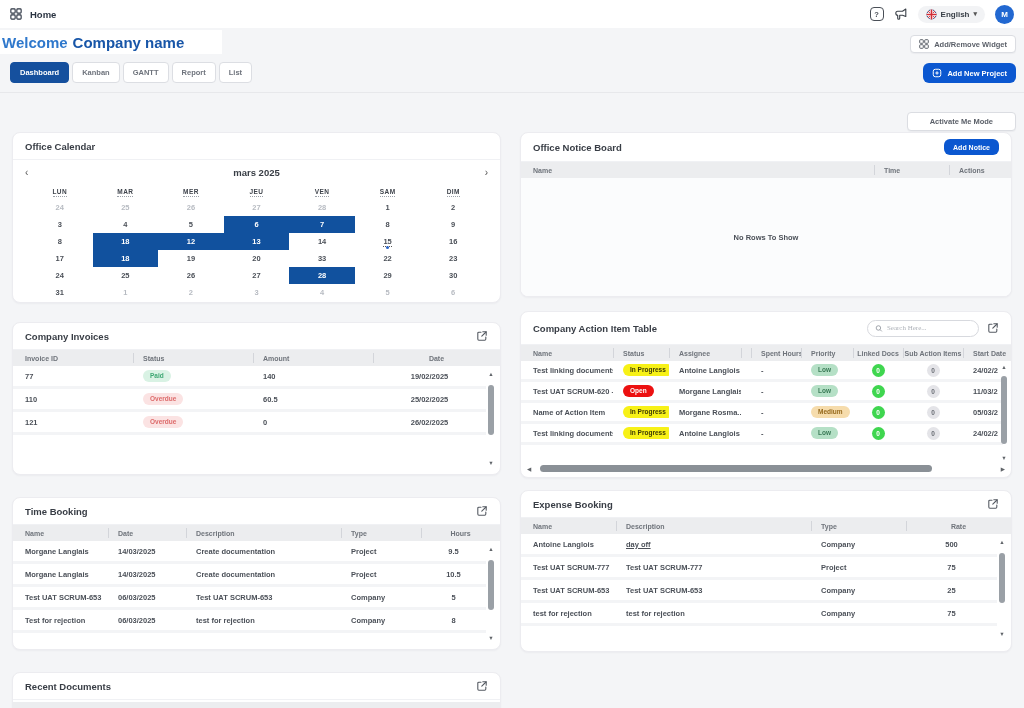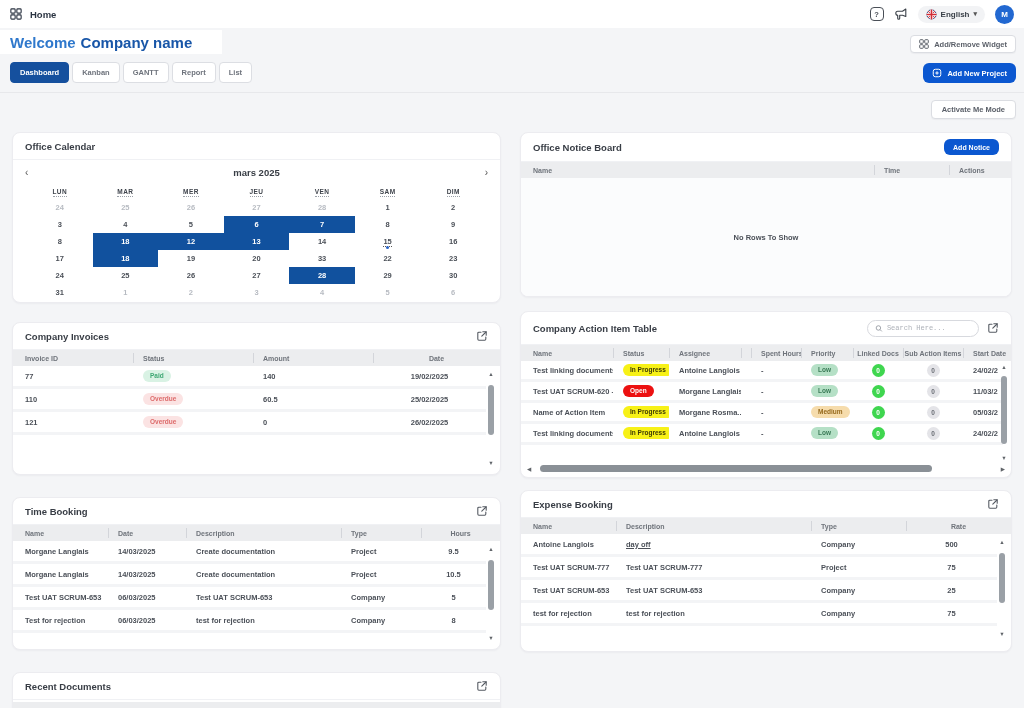--- a/index.html
+++ b/index.html
@@ -11,27 +11,27 @@
   .topbar{position:absolute;left:0;top:0;width:1024px;height:28px;background:#fff;display:flex;align-items:center;justify-content:space-between;padding:0 10px}
   .topbar-left{display:flex;align-items:center;gap:8px}
   .home-label{font-size:9.5px;font-weight:700;color:#2B3442}
   .topbar-right{display:flex;align-items:center;gap:10px}
   .help-box{width:14px;height:14px;border:1.2px solid #4A4F57;border-radius:4px;display:flex;align-items:center;justify-content:center;font-size:7.5px;font-weight:700;color:#4A4F57;cursor:pointer}
   .lang-pill{display:flex;align-items:center;gap:4px;background:#F2F3F5;border-radius:12px;padding:3px 8px;font-size:8px;font-weight:700;color:#3A4048;cursor:pointer}
   .chev{font-size:7px;color:#555}
   .avatar{width:19px;height:19px;border-radius:50%;background:#2268D1;color:#fff;font-size:8px;font-weight:700;display:flex;align-items:center;justify-content:center;cursor:pointer}
 
   
-  .welcome-wrap{position:absolute;left:0;top:30px;width:222px;height:24px;background:#fff;display:flex;align-items:center;padding-left:10px}
+  .welcome-wrap{position:absolute;left:0;top:30px;width:222px;height:24px;background:#fff;display:flex;align-items:center;padding-left:2px}
   .welcome-wrap h1{font-size:15px;font-weight:700;white-space:nowrap}
   .w1{color:#2F78CC}.w2{color:#1856A8;margin-left:5px}
   .btn{display:inline-flex;align-items:center;gap:5px;cursor:pointer;white-space:nowrap;border:none;background:#fff;font-family:inherit}
   .btn-outline{border:1px solid #DBDDE2;border-radius:4px;color:#5A5F68;font-size:7.5px;font-weight:700;background:#fff;box-shadow:0 1px 1px rgba(20,20,40,.04)}
   #btn-add-widget{position:absolute;right:8px;top:35px;height:18px;padding:0 8px}
-  #btn-me-mode{position:absolute;right:8px;top:100px;height:19px;padding:0 10px;border-radius:4px}
+  #btn-me-mode{position:absolute;right:8px;top:112px;height:19px;padding:0 22px;border-radius:4px}
   .btn-primary{background:#0B57D0;color:#fff;border-radius:6px;font-size:7.5px;font-weight:700}
   #btn-add-project{position:absolute;right:8px;top:63px;height:20px;padding:0 9px}
   .tabs{position:absolute;left:10px;top:62px;display:flex;gap:3px}
   .tab{height:21px;padding:0 9px;border:1px solid #DCDEE3;border-radius:4px;background:#fff;color:#6E737C;font-size:7.5px;font-weight:700;display:flex;align-items:center;cursor:pointer;font-family:inherit}
   .tab-active{background:#15509E;border-color:#15509E;color:#fff}
   .hdr-divider{position:absolute;left:0;top:92px;width:1024px;border-top:1px solid #E7E8EB}
 
   
   .card{position:absolute;background:#fff;border:1px solid #ECECF0;border-radius:8px;box-shadow:0 1px 2px rgba(20,20,40,.04);overflow:hidden}
   .card-head{display:flex;align-items:center;justify-content:space-between;padding:0 12px;height:27px;border-bottom:1px solid #F0F1F4}
@@ -96,21 +96,21 @@
 
   
   .btn-small{height:16px;padding:0 9px;border-radius:6px;font-size:7px}
   .notice-body{height:119px;background:#FBFCFD;display:flex;align-items:center;justify-content:center}
   .notice-empty{font-size:7.5px;font-weight:600;color:#4B5058}
 
   
   .action-head{height:33px}
   .head-right{display:flex;align-items:center;gap:8px}
   .search-box{display:flex;align-items:center;gap:4px;width:112px;height:17px;border:1px solid #D7D9DE;border-radius:9px;padding:0 7px;background:#fff}
-  .search-box input{border:none;outline:none;width:100%;font-size:7px;font-family:Liberation Mono, monospace;color:#4B5058;background:transparent}
+  .search-box input{border:none;outline:none;width:100%;font-size:7px;font-family:Liberation Serif, serif;color:#4B5058;background:transparent}
   .search-box input::placeholder{color:#AEB2B9}
 
   .recent-strip{height:16px;background:#ECEDEF;margin-top:2px}
 </style>
 </head>
 <body>
 
 <div class="screen">
 
   <div class="topbar">

